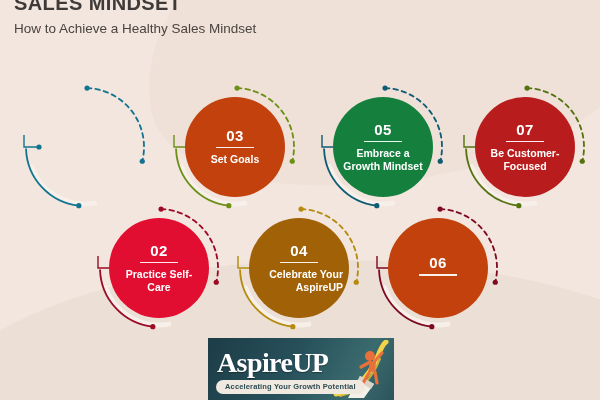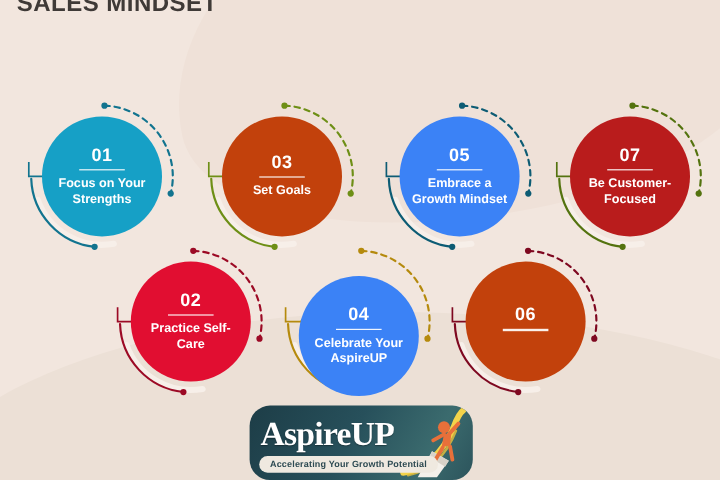--- a/index.html
+++ b/index.html
@@ -72,39 +72,35 @@
 </head>
 <body style="background: rgb(242, 230, 222);">
 
 <div id="stage">
 
   <div class="bg-wave" id="bgTop" style="background: rgb(239, 225, 216);"></div>
   <div class="bg-wave" id="bgBot" style="background: rgb(236, 224, 214);"></div>
 
   <div id="header">
     <div id="title" style="color: rgb(63, 58, 55);">SALES MINDSET</div>
+    <div id="subtitle" style="color: rgb(74, 68, 64);">How to Achieve a Healthy Sales Mindset</div>
   </div>
 
   <div id="nodes">
       <div class="node" style="left: 22px; top: 84px; width: 126px; height: 126px;">
         <svg width="126" height="126" viewBox="0 0 126 126">
     <path d="M 72.89794612701503 119.13404192169585 A 57 57 0 0 1 9.437520615203226 82.49514816956312" stroke="#f7efe9" stroke-width="5" fill="none" stroke-linecap="round"></path>
     <path d="M 65.05907030544756 4.03594120587335 A 59 59 0 0 1 120.24744785028379 77.2733918403804" stroke="#12748f" stroke-width="1.8" fill="none" stroke-dasharray="4.5 4" stroke-linecap="round"></path>
     <circle cx="65.05907030544756" cy="4.03594120587335" r="2.6" fill="#12748f"></circle>
     <circle cx="120.24744785028379" cy="77.2733918403804" r="2.6" fill="#12748f"></circle>
     <path d="M 56.83282066720845 121.67679182672813 A 59 59 0 0 1 4.03594120587335 65.05907030544753" stroke="#12748f" stroke-width="1.8" fill="none" stroke-linecap="round"></path>
     <circle cx="56.83282066720845" cy="121.67679182672813" r="2.6" fill="#12748f"></circle>
     <path d="M 2 51 L 2 63 L 16 63" stroke="#12748f" stroke-width="1.4" fill="none"></path>
     <circle cx="17" cy="63" r="2.6" fill="#12748f"></circle>
   </svg>
-        <div class="disc" style="left: 13px; top: 13px; width: 100px; height: 100px; background: rgb(22, 160, 198); color: rgb(255, 255, 255);">
-          <div class="num">01</div>
-          <div class="rule"></div>
-          <div class="lbl">Focus on Your Strengths</div>
-        </div>
       </div>
       <div class="node" style="left: 172px; top: 84px; width: 126px; height: 126px;">
         <svg width="126" height="126" viewBox="0 0 126 126">
     <path d="M 72.89794612701503 119.13404192169585 A 57 57 0 0 1 9.437520615203226 82.49514816956312" stroke="#f7efe9" stroke-width="5" fill="none" stroke-linecap="round"></path>
     <path d="M 65.05907030544756 4.03594120587335 A 59 59 0 0 1 120.24744785028379 77.2733918403804" stroke="#6e8f16" stroke-width="1.8" fill="none" stroke-dasharray="4.5 4" stroke-linecap="round"></path>
     <circle cx="65.05907030544756" cy="4.03594120587335" r="2.6" fill="#6e8f16"></circle>
     <circle cx="120.24744785028379" cy="77.2733918403804" r="2.6" fill="#6e8f16"></circle>
     <path d="M 56.83282066720845 121.67679182672813 A 59 59 0 0 1 4.03594120587335 65.05907030544753" stroke="#6e8f16" stroke-width="1.8" fill="none" stroke-linecap="round"></path>
     <circle cx="56.83282066720845" cy="121.67679182672813" r="2.6" fill="#6e8f16"></circle>
     <path d="M 2 51 L 2 63 L 16 63" stroke="#6e8f16" stroke-width="1.4" fill="none"></path>
@@ -120,21 +116,21 @@
         <svg width="126" height="126" viewBox="0 0 126 126">
     <path d="M 72.89794612701503 119.13404192169585 A 57 57 0 0 1 9.437520615203226 82.49514816956312" stroke="#f7efe9" stroke-width="5" fill="none" stroke-linecap="round"></path>
     <path d="M 65.05907030544756 4.03594120587335 A 59 59 0 0 1 120.24744785028379 77.2733918403804" stroke="#0d5c74" stroke-width="1.8" fill="none" stroke-dasharray="4.5 4" stroke-linecap="round"></path>
     <circle cx="65.05907030544756" cy="4.03594120587335" r="2.6" fill="#0d5c74"></circle>
     <circle cx="120.24744785028379" cy="77.2733918403804" r="2.6" fill="#0d5c74"></circle>
     <path d="M 56.83282066720845 121.67679182672813 A 59 59 0 0 1 4.03594120587335 65.05907030544753" stroke="#0d5c74" stroke-width="1.8" fill="none" stroke-linecap="round"></path>
     <circle cx="56.83282066720845" cy="121.67679182672813" r="2.6" fill="#0d5c74"></circle>
     <path d="M 2 51 L 2 63 L 16 63" stroke="#0d5c74" stroke-width="1.4" fill="none"></path>
     <circle cx="17" cy="63" r="2.6" fill="#0d5c74"></circle>
   </svg>
-        <div class="disc" style="left: 13px; top: 13px; width: 100px; height: 100px; background: #3b82f6; color: rgb(255, 255, 255);">
+        <div class="disc" style="left: 13px; top: 13px; width: 100px; height: 100px; background: #15803d; color: rgb(255, 255, 255);">
           <div class="num">05</div>
           <div class="rule"></div>
           <div class="lbl">Embrace a Growth Mindset</div>
         </div>
       </div>
       <div class="node" style="left: 462px; top: 84px; width: 126px; height: 126px;">
         <svg width="126" height="126" viewBox="0 0 126 126">
     <path d="M 72.89794612701503 119.13404192169585 A 57 57 0 0 1 9.437520615203226 82.49514816956312" stroke="#f7efe9" stroke-width="5" fill="none" stroke-linecap="round"></path>
     <path d="M 65.05907030544756 4.03594120587335 A 59 59 0 0 1 120.24744785028379 77.2733918403804" stroke="#54730f" stroke-width="1.8" fill="none" stroke-dasharray="4.5 4" stroke-linecap="round"></path>
     <circle cx="65.05907030544756" cy="4.03594120587335" r="2.6" fill="#54730f"></circle>
@@ -171,21 +167,21 @@
         <svg width="126" height="126" viewBox="0 0 126 126">
     <path d="M 72.89794612701503 119.13404192169585 A 57 57 0 0 1 9.437520615203226 82.49514816956312" stroke="#f7efe9" stroke-width="5" fill="none" stroke-linecap="round"></path>
     <path d="M 65.05907030544756 4.03594120587335 A 59 59 0 0 1 120.24744785028379 77.2733918403804" stroke="#b58a0d" stroke-width="1.8" fill="none" stroke-dasharray="4.5 4" stroke-linecap="round"></path>
     <circle cx="65.05907030544756" cy="4.03594120587335" r="2.6" fill="#b58a0d"></circle>
     <circle cx="120.24744785028379" cy="77.2733918403804" r="2.6" fill="#b58a0d"></circle>
     <path d="M 56.83282066720845 121.67679182672813 A 59 59 0 0 1 4.03594120587335 65.05907030544753" stroke="#b58a0d" stroke-width="1.8" fill="none" stroke-linecap="round"></path>
     <circle cx="56.83282066720845" cy="121.67679182672813" r="2.6" fill="#b58a0d"></circle>
     <path d="M 2 51 L 2 63 L 16 63" stroke="#b58a0d" stroke-width="1.4" fill="none"></path>
     <circle cx="17" cy="63" r="2.6" fill="#b58a0d"></circle>
   </svg>
-        <div class="disc" style="left: 13px; top: 25px; width: 100px; height: 100px; background: #3b82f6; color: rgb(255, 255, 255);">
+        <div class="disc" style="left: 13px; top: 13px; width: 100px; height: 100px; background: #a16207; color: rgb(255, 255, 255); text-align: right;">
           <div class="num">04</div>
           <div class="rule"></div>
           <div class="lbl">Celebrate Your AspireUP</div>
         </div>
       </div>
       <div class="node" style="left: 375px; top: 205px; width: 126px; height: 126px;">
         <svg width="126" height="126" viewBox="0 0 126 126">
     <path d="M 72.89794612701503 119.13404192169585 A 57 57 0 0 1 9.437520615203226 82.49514816956312" stroke="#f7efe9" stroke-width="5" fill="none" stroke-linecap="round"></path>
     <path d="M 65.05907030544756 4.03594120587335 A 59 59 0 0 1 120.24744785028379 77.2733918403804" stroke="#7e0820" stroke-width="1.8" fill="none" stroke-dasharray="4.5 4" stroke-linecap="round"></path>
     <circle cx="65.05907030544756" cy="4.03594120587335" r="2.6" fill="#7e0820"></circle>
@@ -195,21 +191,21 @@
     <path d="M 2 51 L 2 63 L 16 63" stroke="#7e0820" stroke-width="1.4" fill="none"></path>
     <circle cx="17" cy="63" r="2.6" fill="#7e0820"></circle>
   </svg>
         <div class="disc" style="left: 13px; top: 13px; width: 100px; height: 100px; background: #c2410c; color: rgb(255, 255, 255);">
           <div class="num">06</div>
           <div class="rule"></div>
         </div>
       </div>
     </div>
 
-  <div id="logo" style="background: linear-gradient(118deg, rgb(29, 61, 71) 0%, rgb(39, 80, 91) 45%, rgb(59, 107, 110) 78%, rgb(44, 84, 92) 100%); border-radius: 17px;">
+  <div id="logo" style="background: linear-gradient(118deg, rgb(29, 61, 71) 0%, rgb(39, 80, 91) 45%, rgb(59, 107, 110) 78%, rgb(44, 84, 92) 100%);">
     <svg id="logoMark" viewBox="0 0 62 58">
       <path d="M6 54 C22 52 38 40 48 16 C51 8 53 4 56 2" stroke="#f3d34a" stroke-width="5" fill="none" stroke-linecap="round"></path>
       <path d="M10 56 C26 53 41 42 50 19" stroke="#e8c23a" stroke-width="2" fill="none" stroke-linecap="round" opacity=".8"></path>
       <polygon points="18,58 30,36 44,44 34,58" fill="#f4f0ea"></polygon>
       <polygon points="30,36 44,44 41,49 28,41" fill="#d8d2c8"></polygon>
       <circle cx="40" cy="16" r="5" fill="#e8703a"></circle>
       <path d="M40 21 L38 33 L45 31 L46 22 Z" fill="#e8703a"></path>
       <path d="M40 22 L31 27" stroke="#e8703a" stroke-width="3.2" stroke-linecap="round" fill="none"></path>
       <path d="M44 22 L52 13" stroke="#e8703a" stroke-width="3.2" stroke-linecap="round" fill="none"></path>
       <path d="M39 33 L33 43" stroke="#e8703a" stroke-width="3.2" stroke-linecap="round" fill="none"></path>

